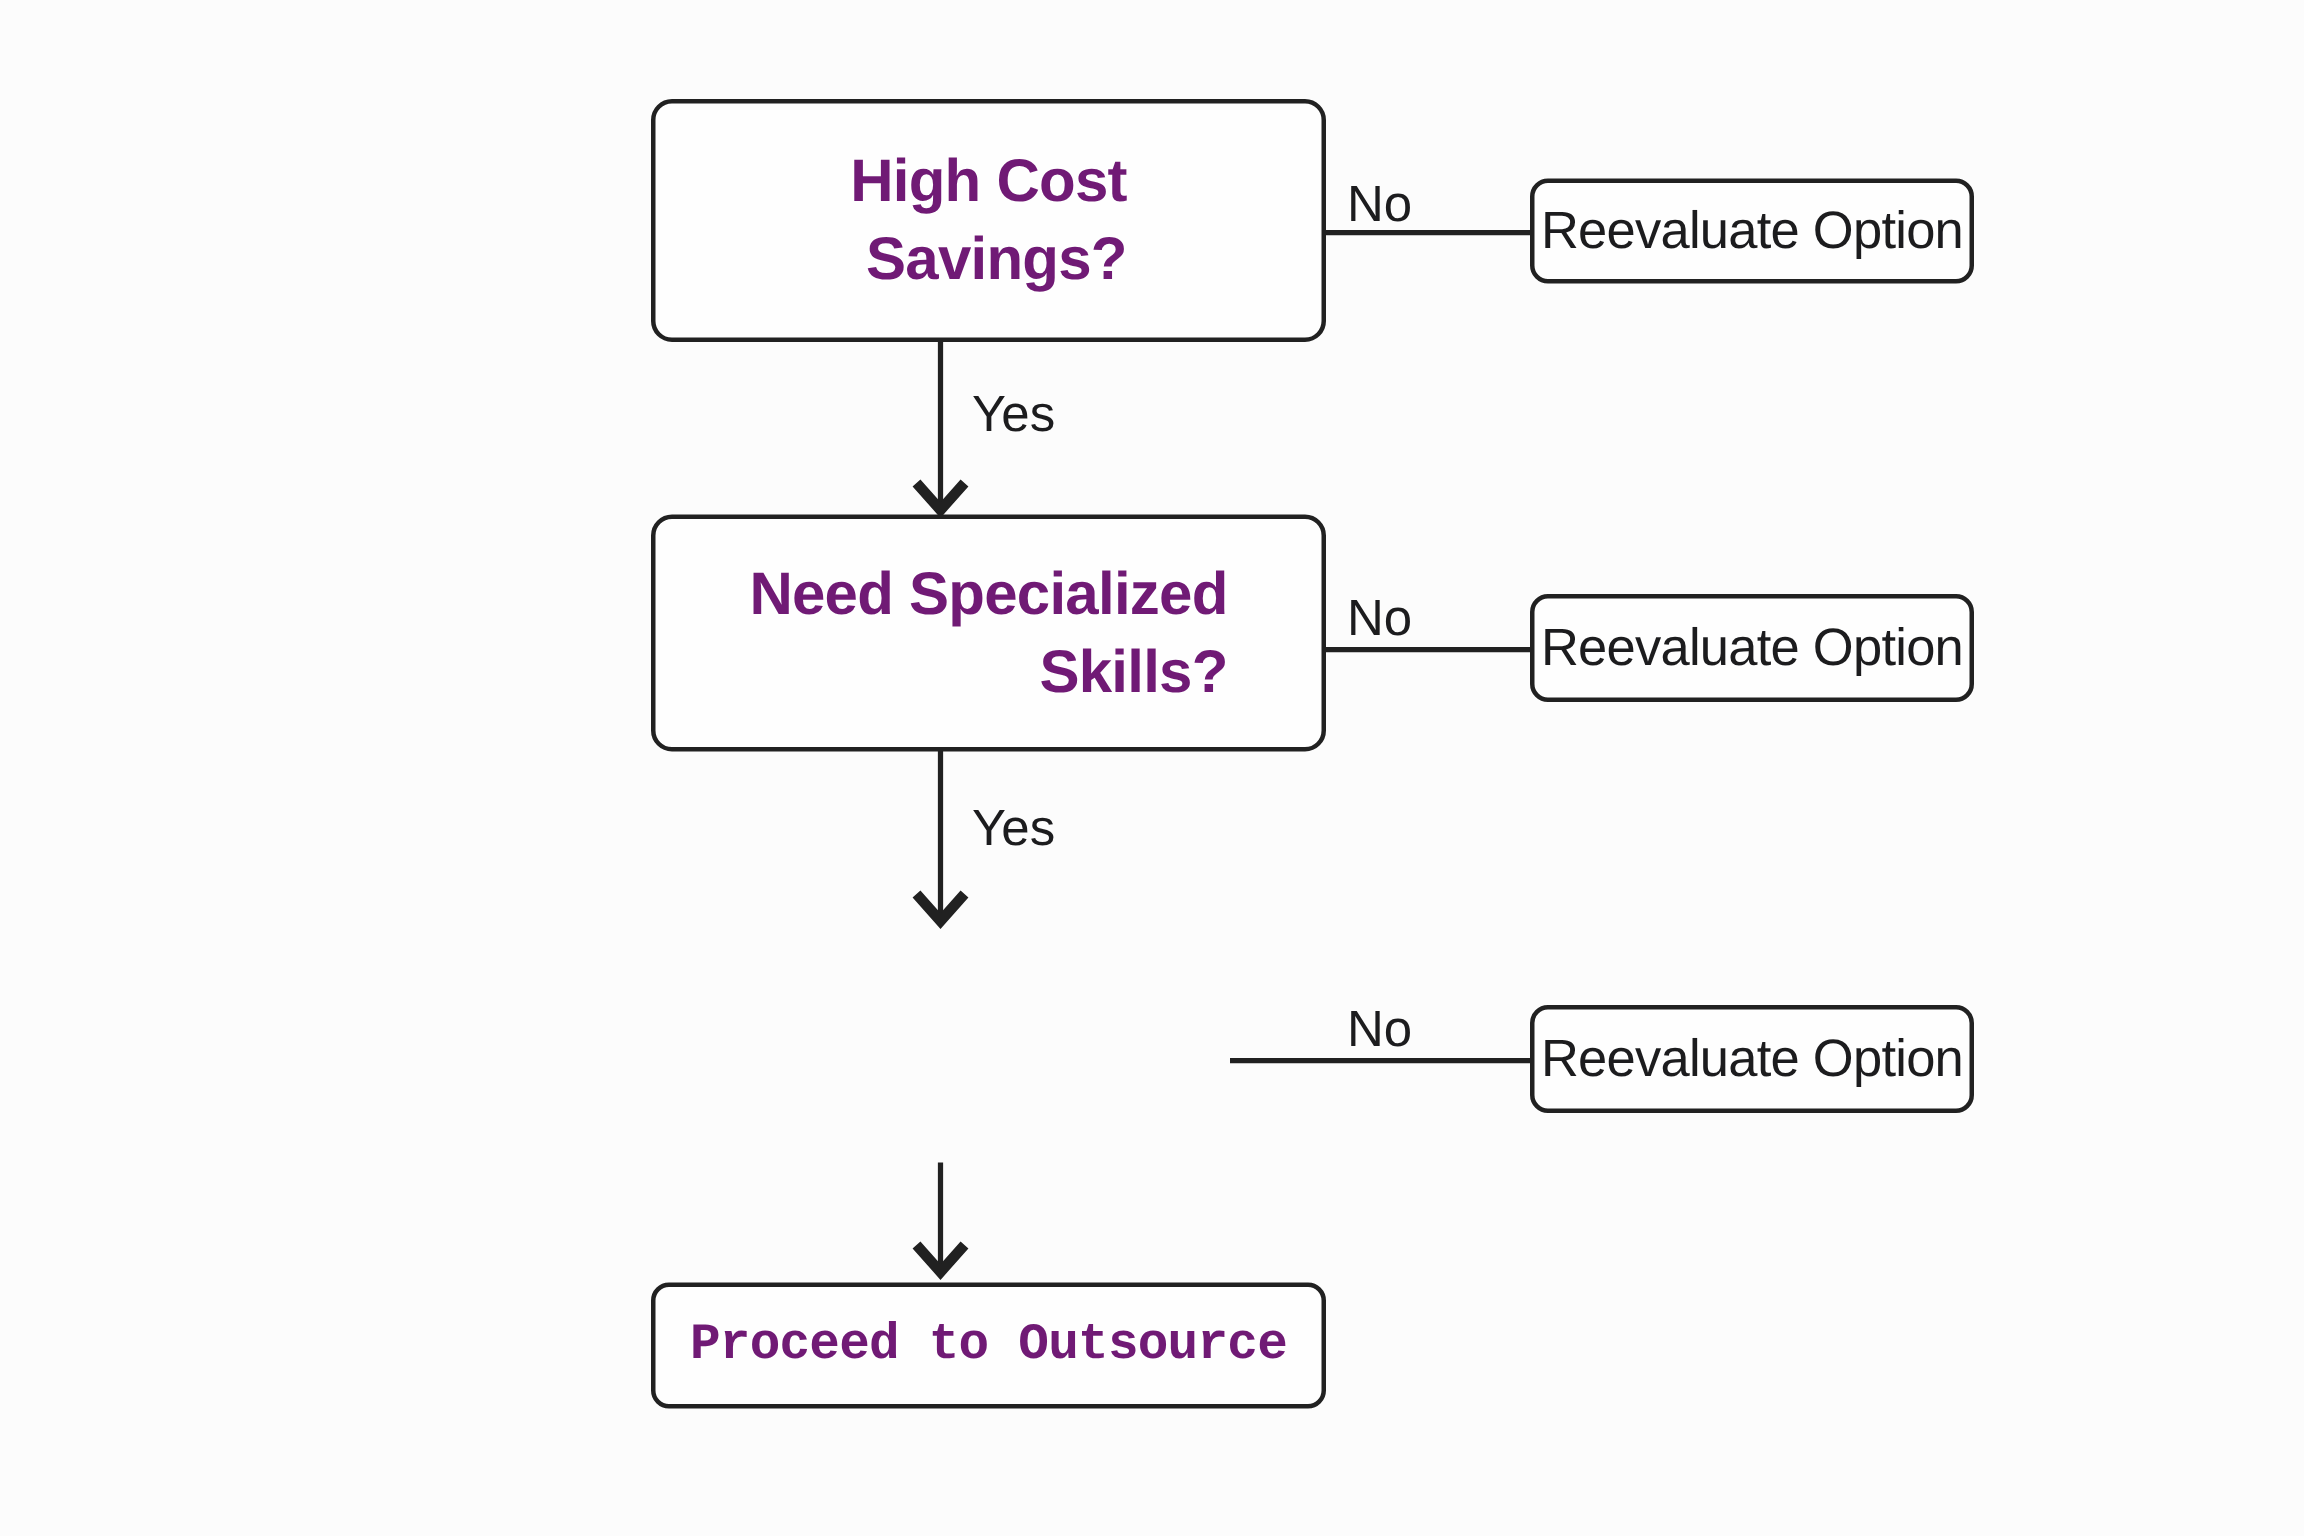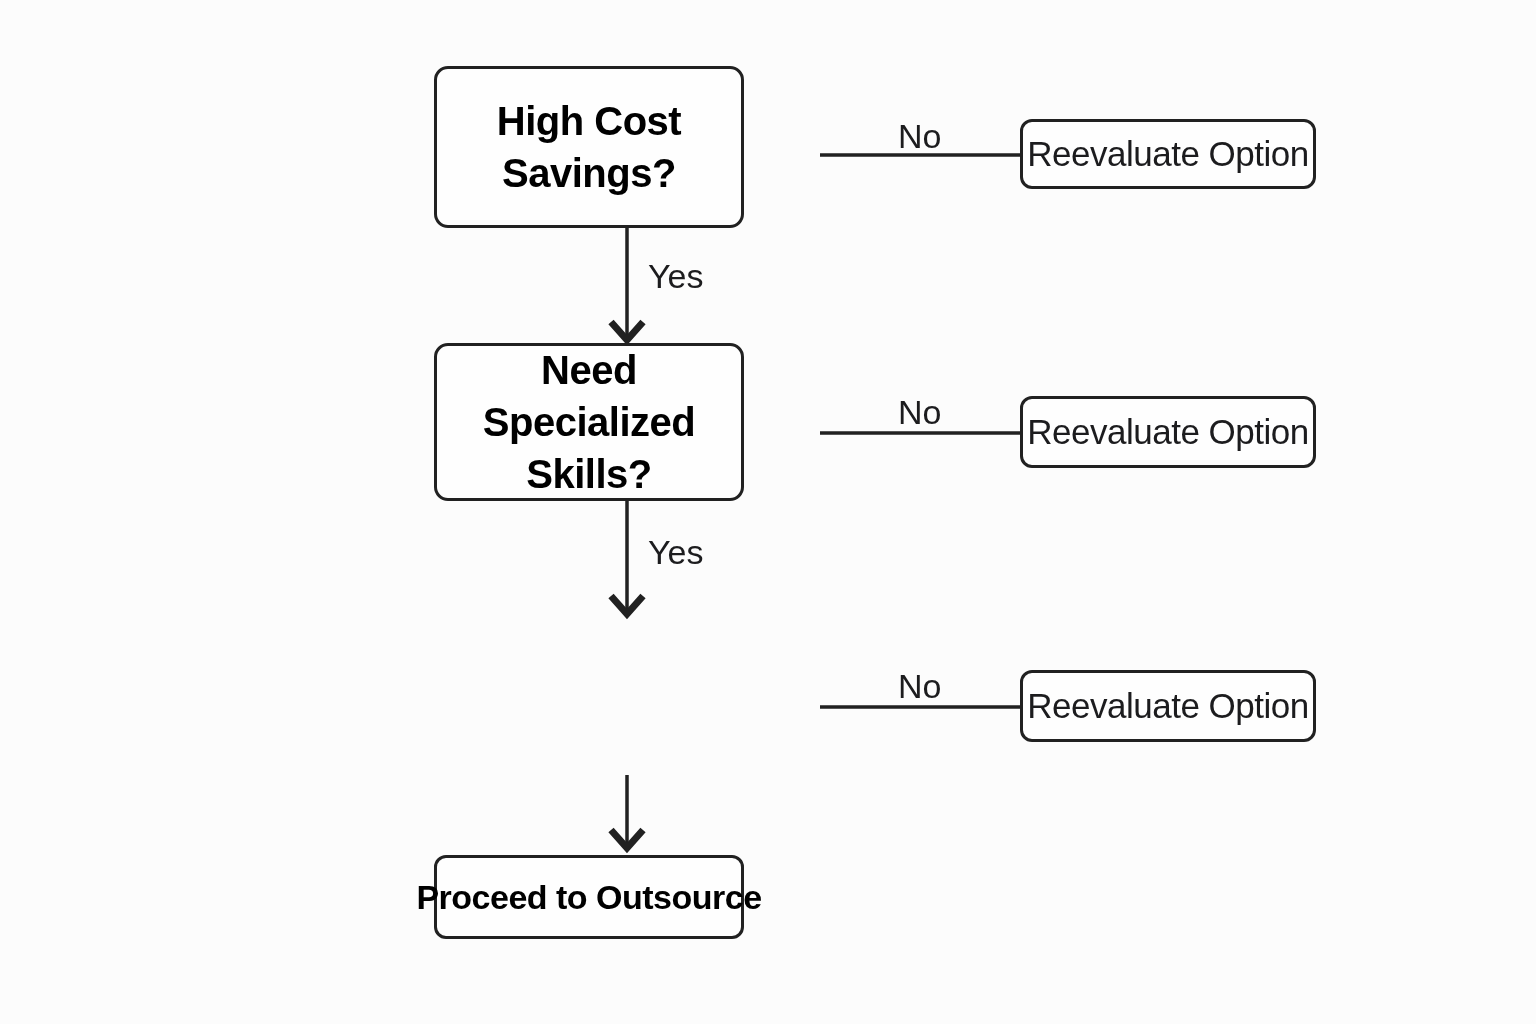--- a/index.html
+++ b/index.html
@@ -28,39 +28,40 @@
     box-sizing: border-box;
     background: #fefefe;
     border: 3px solid #212121;
     display: flex;
     align-items: center;
     justify-content: center;
     text-align: center;
   }
   .decision {
     left: 434px;
-    width: 310px;
+    width: 450px;
     border-radius: 14px;
-    color: #000000;
+    color: #701a75;
     font-weight: 700;
     font-size: 40px;
     line-height: 1.3;
     letter-spacing: -0.5px;
+    text-align: right;
   }
   .decision .q { white-space: pre-line; }
   #d1 { top: 66px;  height: 162px; }
   #d2 { top: 343px; height: 158px; }
   #d3 { top: 620px; height: 155px; }
   #d4 {
     top: 855px;
     height: 84px;
     font-size: 34px;
     border-radius: 12px;
   }
-  #d4 .q { white-space: nowrap; }
+  #d4 .q { white-space: nowrap; font-family: Liberation Mono, monospace; }
   .side {
     left: 1020px;
     width: 296px;
     border-radius: 12px;
     color: #1c1c1e;
     font-weight: 500;
     font-size: 35px;
     letter-spacing: -0.5px;
   }
   #r1 { top: 119px; height: 70px; }

